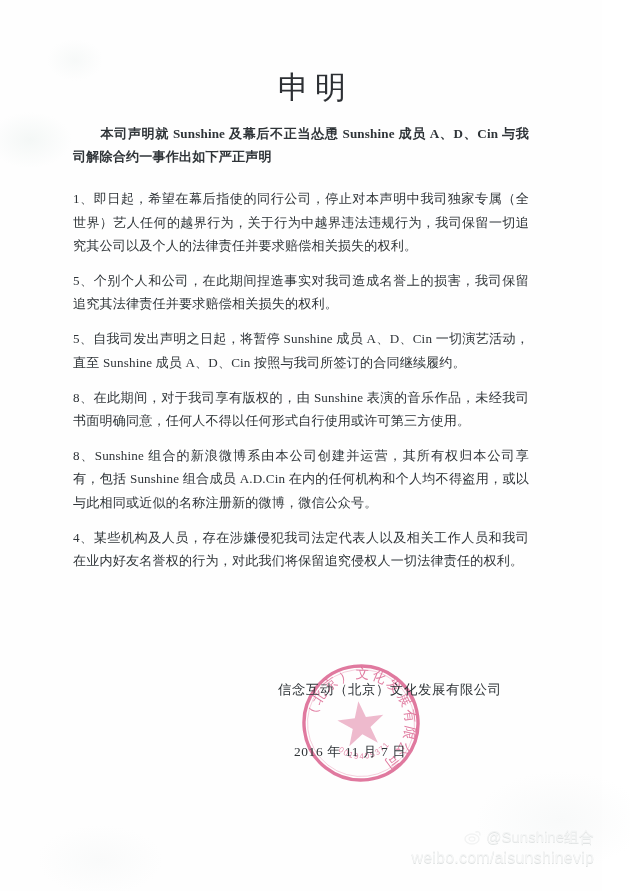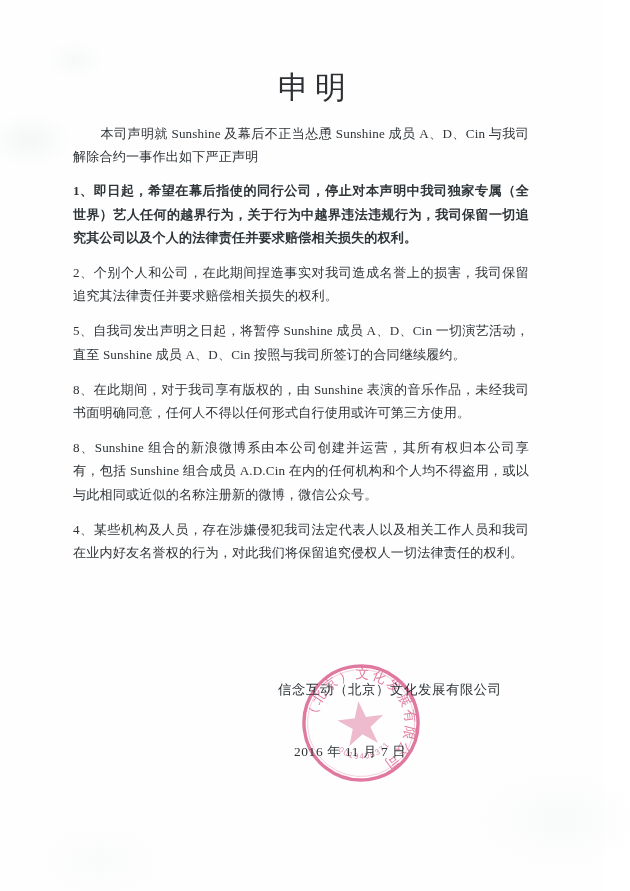--- a/index.html
+++ b/index.html
@@ -63,24 +63,25 @@
     color: #2f3438;
     text-align: justify;
     text-justify: inter-ideograph;
     margin: 0 0 12px 0;
     font-family: "Liberation Serif", "DejaVu Serif", serif;
     letter-spacing: 0.15px;
   }
 
   .para.intro {
     text-indent: 2.1em;
-    margin-bottom: 11px;
-  }
-
-  .para.p1 { margin-bottom: 12px; font-weight: bold; }
+    margin-bottom: 19px;
+    font-weight: bold;
+  }
+
+  .para.p1 { margin-bottom: 12px; }
 
   #signature-block {
     position: absolute;
     left: 0;
     top: 680px;
     width: 630px;
   }
 
   #company-name {
     position: absolute;
@@ -163,21 +164,21 @@
 
 <div id="page">
 
   <div id="scan-noise"></div>
 
   <div id="doc-title">申明</div>
 
   <div id="body-text">
     <p class="para intro">本司声明就 Sunshine 及幕后不正当怂恿 Sunshine 成员 A、D、Cin 与我司解除合约一事作出如下严正声明</p>
     <p class="para p1">1、即日起，希望在幕后指使的同行公司，停止对本声明中我司独家专属（全世界）艺人任何的越界行为，关于行为中越界违法违规行为，我司保留一切追究其公司以及个人的法律责任并要求赔偿相关损失的权利。</p>
-    <p class="para">2、个别个人和公司，在此期间捏造事实对我司造成名誉上的损害，我司保留追究其法律责任并要求赔偿相关损失的权利。</p>
+    <p class="para">5、个别个人和公司，在此期间捏造事实对我司造成名誉上的损害，我司保留追究其法律责任并要求赔偿相关损失的权利。</p>
     <p class="para">5、自我司发出声明之日起，将暂停 Sunshine 成员 A、D、Cin 一切演艺活动，直至 Sunshine 成员 A、D、Cin 按照与我司所签订的合同继续履约。</p>
     <p class="para">8、在此期间，对于我司享有版权的，由 Sunshine 表演的音乐作品，未经我司书面明确同意，任何人不得以任何形式自行使用或许可第三方使用。</p>
     <p class="para">8、Sunshine 组合的新浪微博系由本公司创建并运营，其所有权归本公司享有，包括 Sunshine 组合成员 A.D.Cin 在内的任何机构和个人均不得盗用，或以与此相同或近似的名称注册新的微博，微信公众号。</p>
     <p class="para">4、某些机构及人员，存在涉嫌侵犯我司法定代表人以及相关工作人员和我司在业内好友名誉权的行为，对此我们将保留追究侵权人一切法律责任的权利。</p>
   </div>
 
   <div id="company-seal">
     <svg width="128" height="128" viewBox="0 0 128 128" xmlns="http://www.w3.org/2000/svg">
       <defs>
         <path id="sealRingPath" d="M 64,64 m -45,0 a 45,45 0 1,1 90,0 a 45,45 0 1,1 -90,0"></path>
@@ -193,14 +194,27 @@
       </text>
       <polygon points="64,42 69.6,58.6 87.1,58.6 72.9,69.0 78.4,85.6 64,75.3 49.6,85.6 55.1,69.0 40.9,58.6 58.4,58.6" fill="#d4467a" opacity="0.42"></polygon>
     </svg>
   </div>
 
   <div id="signature-block">
     <div id="company-name">信念互动（北京）文化发展有限公司</div>
     <div id="sign-date">2016 年 11 月 7 日</div>
   </div>
 
+  <div id="footer-watermark">
+    <div id="wm-line1">
+      <span>
+        <svg id="weibo-eye-icon" width="18" height="16" viewBox="0 0 18 16" xmlns="http://www.w3.org/2000/svg">
+          <ellipse cx="8" cy="10" rx="7" ry="5" fill="none" stroke="#f2f3f3" stroke-width="1.4"></ellipse>
+          <ellipse cx="8" cy="10" rx="3" ry="2.1" fill="none" stroke="#f2f3f3" stroke-width="1.2"></ellipse>
+          <path d="M 12 3 q 4 -1 4 3" fill="none" stroke="#f2f3f3" stroke-width="1.4" stroke-linecap="round"></path>
+        </svg>
+      </span>
+      <span>@Sunshine组合</span>
+    </div>
+    <div id="wm-line2">weibo.com/aisunshinevip</div>
+  </div>
 
 </div>
 
 </body></html>

